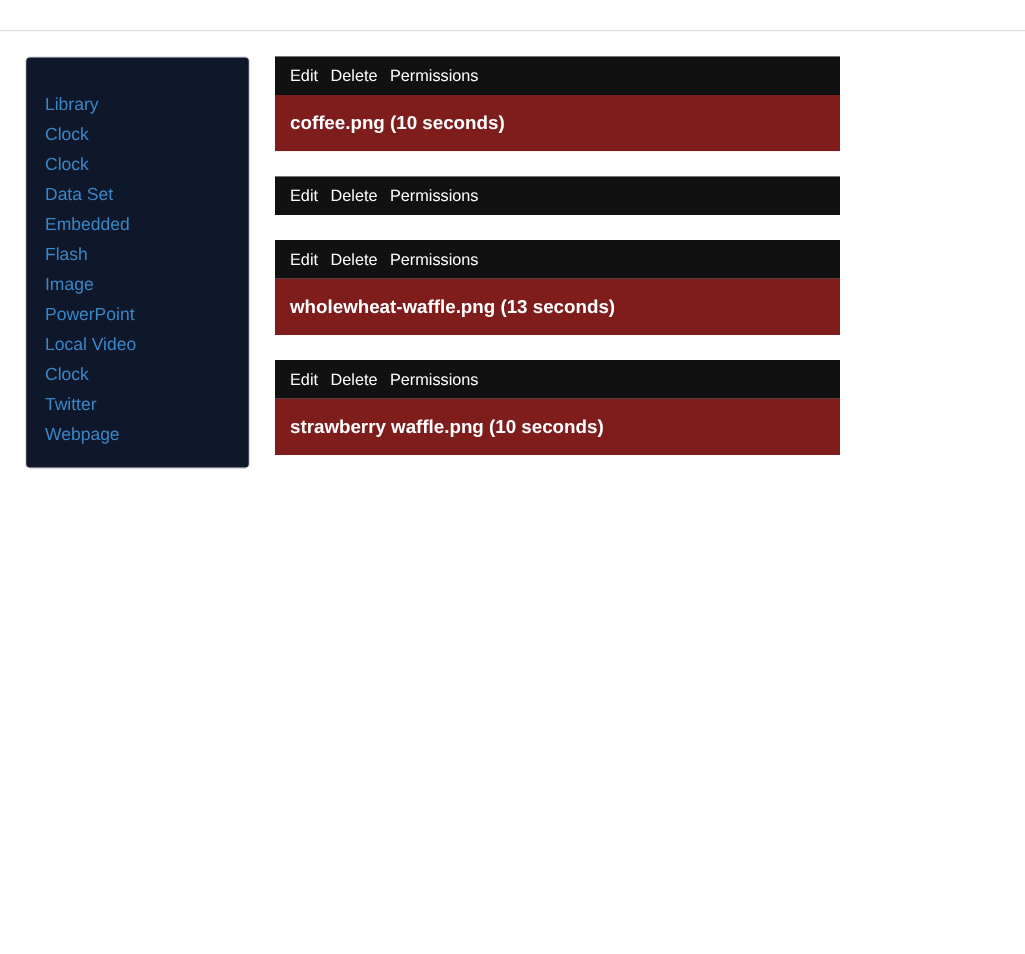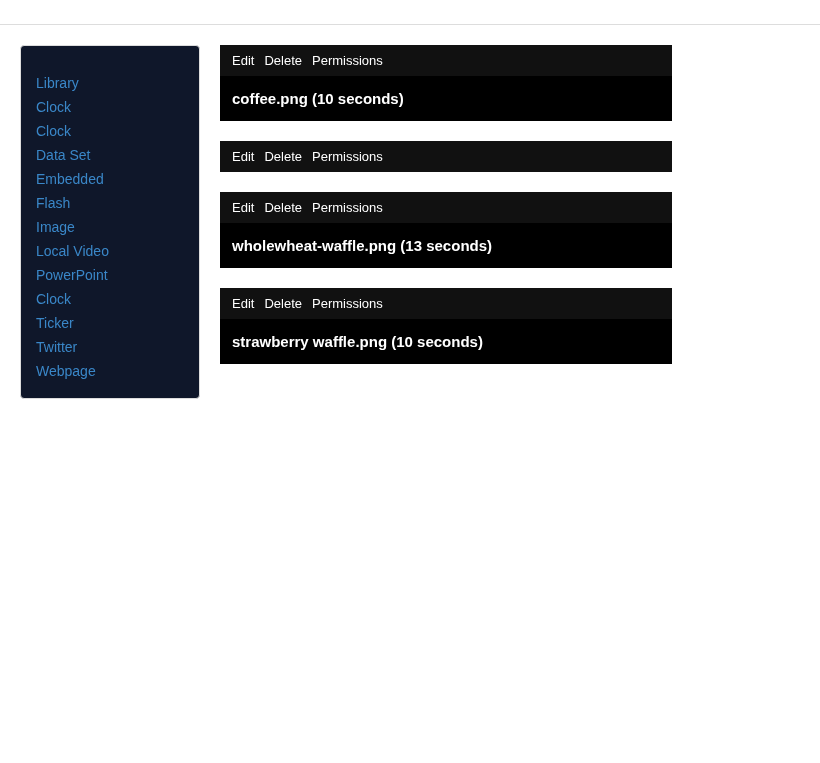--- a/index.html
+++ b/index.html
@@ -83,21 +83,21 @@
     .toolbar-btn {
       color: #fff;
       font-size: 13px;
       cursor: pointer;
       background: none;
       border: none;
       font-family: Arial, sans-serif;
     }
 
     .media-card-body {
-      background: #000000;
+      background: #7f1d1d;
       padding: 14px 12px;
     }
 
     .media-card-name {
       color: #fff;
       font-size: 15px;
       font-weight: bold;
     }
   </style>
 </head>
@@ -111,24 +111,23 @@
   <div class="sidebar">
     <div class="sidebar-title"></div>
     <div id="sidebar-items-container">
         <a class="sidebar-item">Library</a>
         <a class="sidebar-item">Clock</a>
         <a class="sidebar-item">Clock</a>
         <a class="sidebar-item">Data Set</a>
         <a class="sidebar-item">Embedded</a>
         <a class="sidebar-item">Flash</a>
         <a class="sidebar-item">Image</a>
+        <a class="sidebar-item">PowerPoint</a>
         <a class="sidebar-item">Local Video</a>
-        <a class="sidebar-item">PowerPoint</a>
         <a class="sidebar-item">Clock</a>
-        <a class="sidebar-item">Ticker</a>
         <a class="sidebar-item">Twitter</a>
         <a class="sidebar-item">Webpage</a>
       </div>
   </div>
 
   <div class="media-list" id="media-list-container">
   <div class="media-card">
         <div class="media-card-toolbar">
           <button class="toolbar-btn">Edit</button>
           <button class="toolbar-btn">Delete</button>

